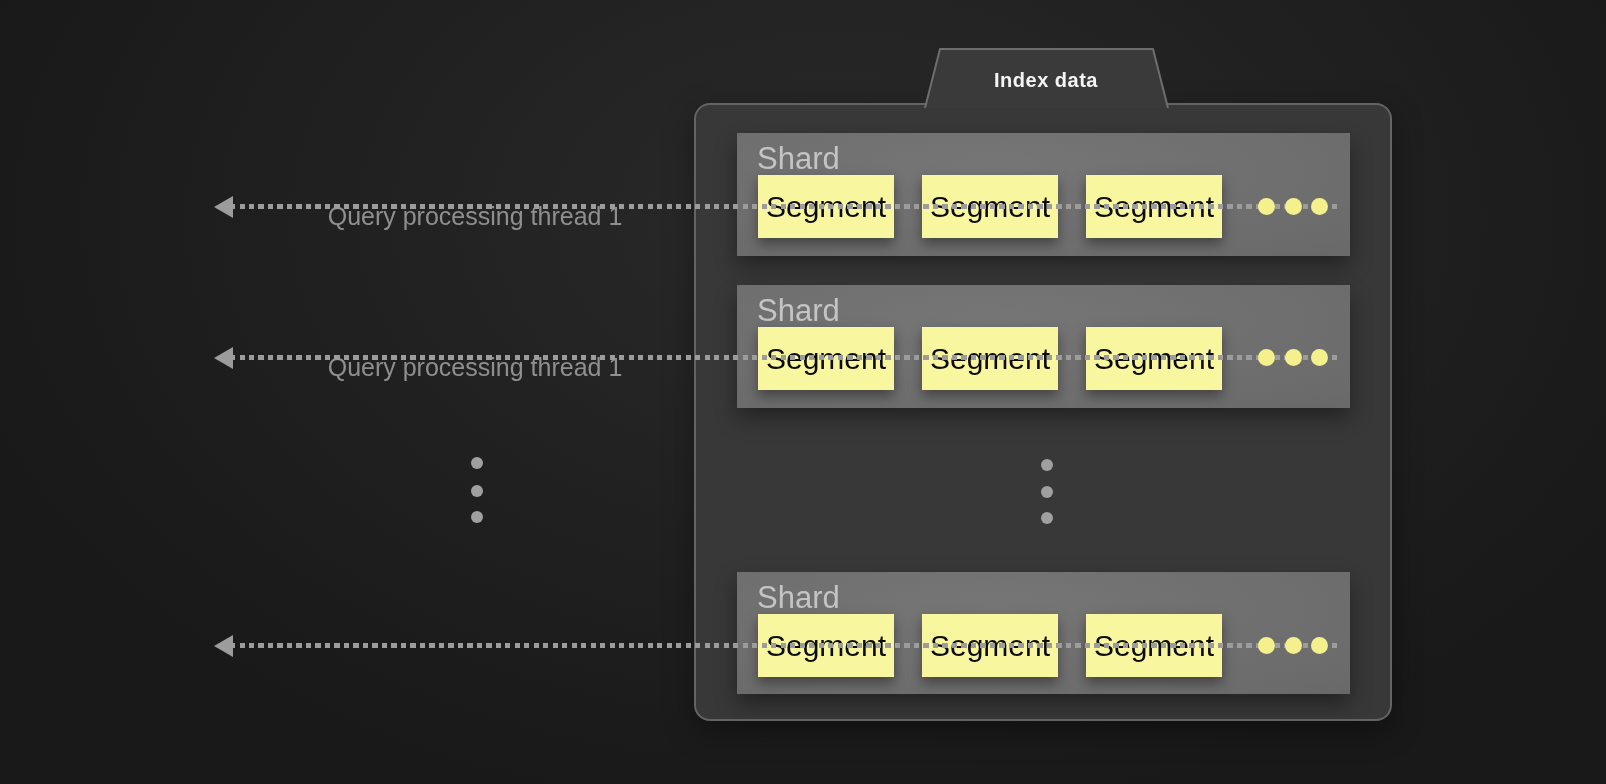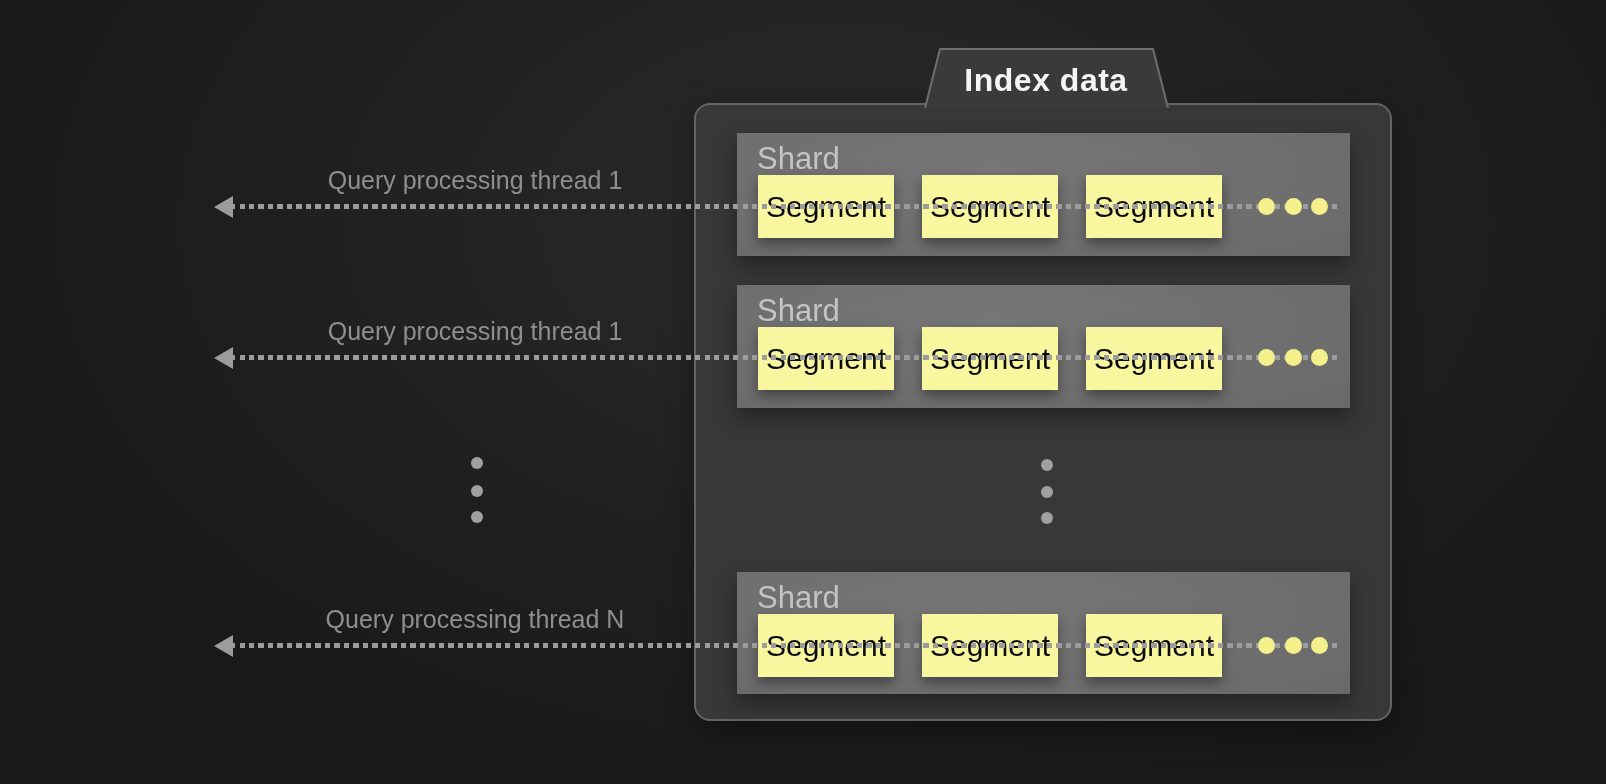--- a/index.html
+++ b/index.html
@@ -24,21 +24,21 @@
   }
 
   
   .tab{
     position:absolute;left:918px;top:46px;width:256px;height:62px;
   }
   .tab svg{position:absolute;left:0;top:0;}
   .tab-label{
     position:absolute;left:0;top:14px;width:256px;height:40px;
     display:flex;align-items:center;justify-content:center;
-    color:#f5f5f5;font-size:32px;font-weight:600;letter-spacing:0.5px;
+    color:#f5f5f5;font-size:20px;font-weight:600;letter-spacing:0.5px;
   }
 
   
   .shard{
     position:absolute;left:737px;width:613px;height:123px;
     background:radial-gradient(130% 160% at 42% 30%, #767676 0%, #6b6b6b 55%, #5c5c5c 100%);
     box-shadow:0 10px 20px rgba(0,0,0,0.38);
     z-index:3;
   }
   .shard-label{
@@ -65,20 +65,21 @@
     position:absolute;left:214px;width:0;height:0;
     border-top:11px solid transparent;
     border-bottom:11px solid transparent;
     border-right:19px solid #9c9c9c;
     z-index:5;
   }
   .arrow-label{
     position:absolute;left:275px;width:400px;height:30px;
     text-align:center;color:#8f8f8f;font-size:25px;line-height:30px;
     z-index:5;
+    margin-top:36px;
   }
 
   
   .ydot{
     position:absolute;width:17px;height:17px;border-radius:50%;
     background:#f4f18c;z-index:10;
   }
 
   
   .vdot{
@@ -122,21 +123,20 @@
   </div>
 
   <div class="arrow-label" style="top:165px;">Query processing thread 1</div>
   <div class="arrow-line" style="top:204px;"></div>
   <div class="arrow-head" style="top:196px;"></div>
 
   <div class="arrow-label" style="top:316px;">Query processing thread 1</div>
   <div class="arrow-line" style="top:355px;"></div>
   <div class="arrow-head" style="top:347px;"></div>
 
-  <div class="arrow-label" style="top:604px;">Query processing thread N</div>
   <div class="arrow-line" style="top:643px;"></div>
   <div class="arrow-head" style="top:635px;"></div>
 
   <div class="ydot" style="left:1258px;top:198px;"></div>
   <div class="ydot" style="left:1285px;top:198px;"></div>
   <div class="ydot" style="left:1311px;top:198px;"></div>
 
   <div class="ydot" style="left:1258px;top:349px;"></div>
   <div class="ydot" style="left:1285px;top:349px;"></div>
   <div class="ydot" style="left:1311px;top:349px;"></div>

